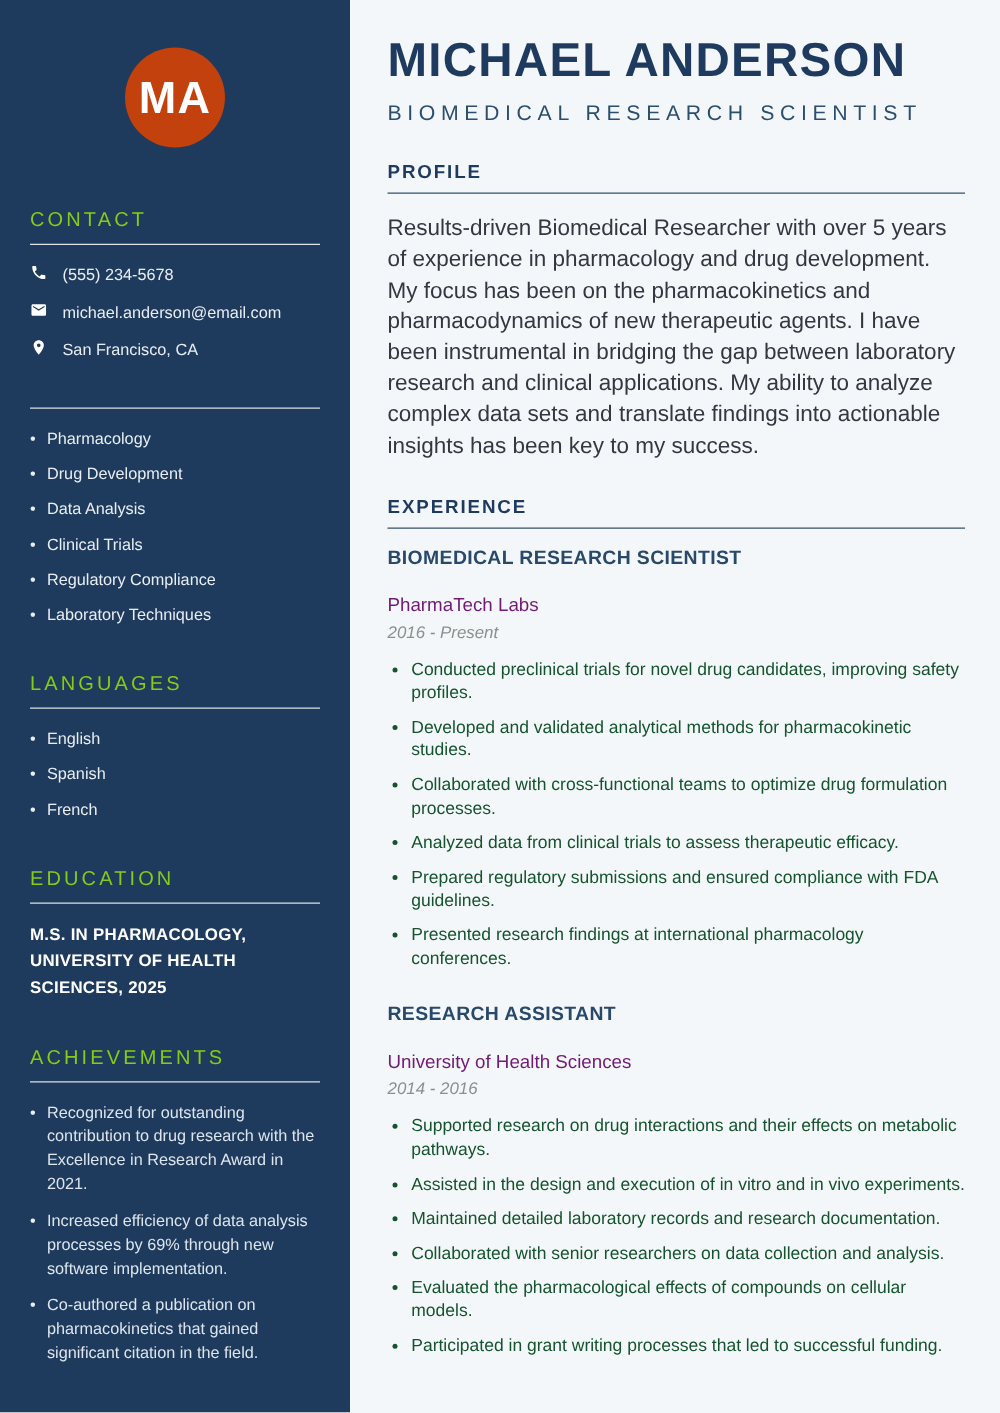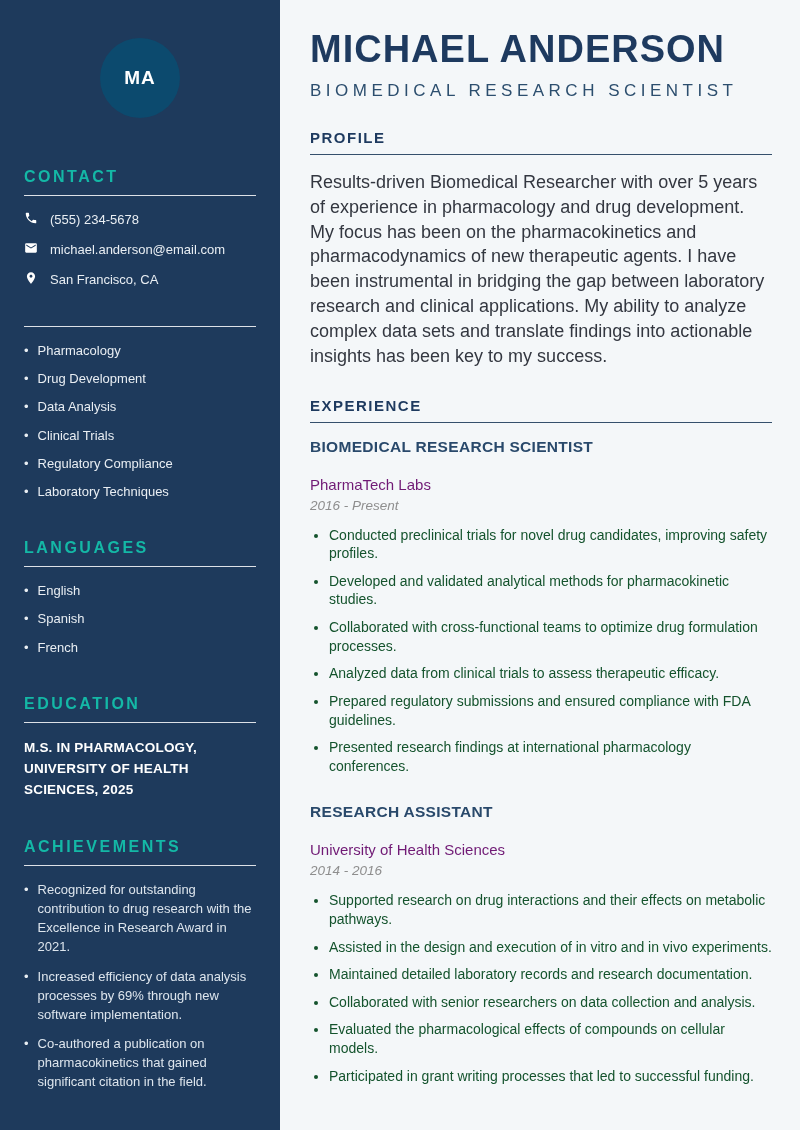--- a/index.html
+++ b/index.html
@@ -20,33 +20,33 @@
     width: 280px;
     flex: 0 0 280px;
     background: #1e3a5c;
     color: #e9eef3;
     padding: 0 24px;
   }
   .avatar-wrap { display: flex; justify-content: center; margin-top: 38px; }
   .avatar {
     width: 80px; height: 80px;
     border-radius: 50%;
-    background: #0c4a6e;
+    background: #c2410c;
     display: flex; align-items: center; justify-content: center;
     color: #ffffff;
-    font-size: 19px;
+    font-size: 36px;
     font-weight: 700;
     letter-spacing: 1px;
   }
   .side-section { margin-top: 38px; }
   .side-section.first { margin-top: 50px; }
   .side-heading {
-    color: #14b8a6;
+    color: #84cc16;
     font-size: 16px;
-    font-weight: 700;
+    font-weight: 400;
     letter-spacing: 2.5px;
   }
   .side-rule {
     border: none;
     border-bottom: 1.5px solid rgba(255,255,255,0.85);
     margin-top: 9px;
     margin-bottom: 15px;
   }
   .contact-item {
     display: flex;

